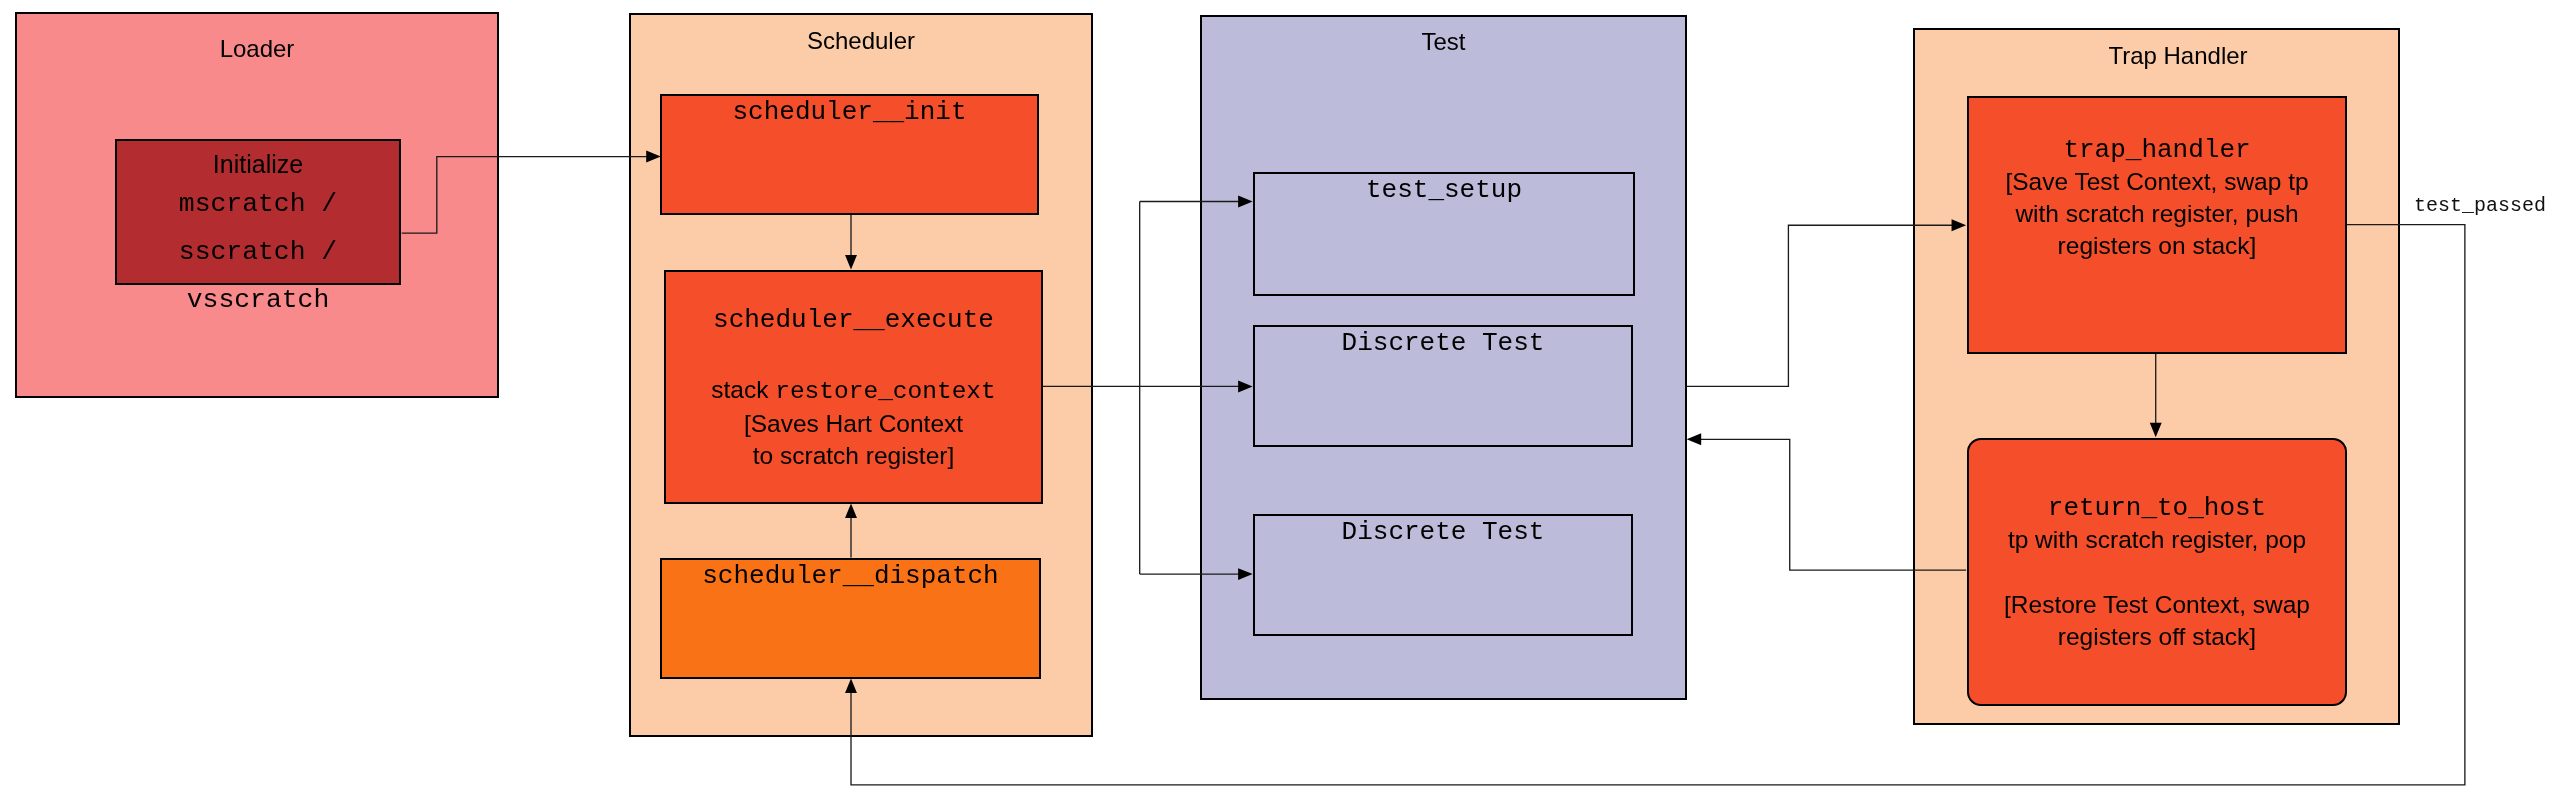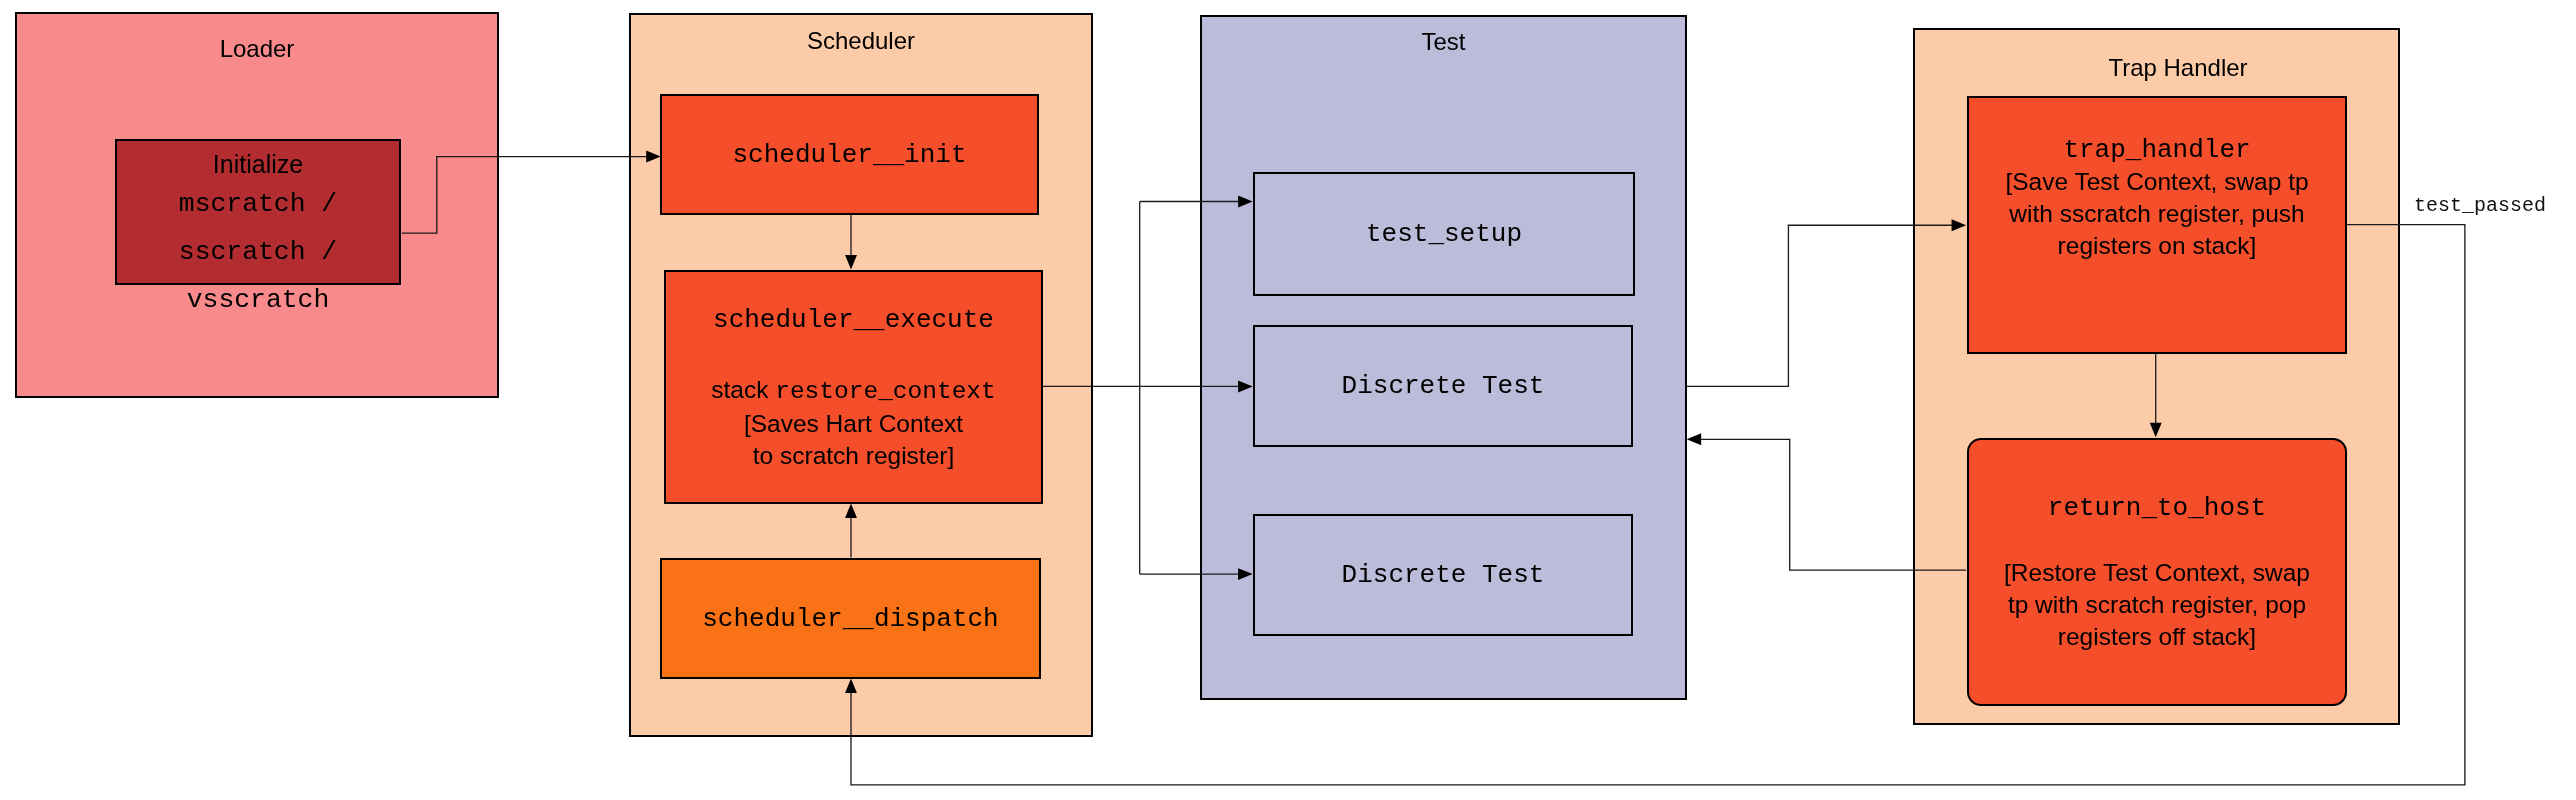--- a/index.html
+++ b/index.html
@@ -2,21 +2,21 @@
 <html style="font-size:10.6px"><head>
 <meta charset="utf-8">
 <style>
   html,body{margin:0;padding:0;background:#ffffff;}
   body{width:2576px;height:800px;position:relative;overflow:hidden;
        font-family:"Liberation Sans",sans-serif;}
   .container{position:absolute;border:2px solid #000;box-sizing:border-box;}
   .container-title{position:absolute;text-align:center;font-size:24px;line-height:32px;color:#000;}
   .node{position:absolute;border:2px solid #000;box-sizing:border-box;
         display:flex;flex-direction:column;align-items:center;color:#000;}
-  .node.center{justify-content:center;}
+  .node.center{justify-content:flex-start;}
   .mono{font-family:"Liberation Mono",monospace;}
   .label-mono{font-family:"Liberation Mono",monospace;font-size:26px;line-height:32px;white-space:pre;}
   .note{font-size:24.5px;line-height:32px;text-align:center;white-space:nowrap;}
   .loader-title-line{font-size:25px;line-height:32px;}
   .loader-mono-line{font-family:"Liberation Mono",monospace;font-size:26.4px;line-height:48px;white-space:pre;}
   #wires{position:absolute;left:0;top:0;}
   #wires path{fill:none;stroke:#1a1a1a;stroke-width:2px;}
   #wires polygon{fill:#000;stroke:none;}
   .floating-label{position:absolute;font-family:"Liberation Mono",monospace;
                   font-size:20px;line-height:25px;color:#111;white-space:pre;}
@@ -25,21 +25,21 @@
 <body>
 
 <div class="container" style="left:15px;top:12px;width:484px;height:386px;background:#F98A8C;"></div>
 <div class="container" style="left:629px;top:13.2px;width:464px;height:724px;background:#FCCBA8;"></div>
 <div class="container" style="left:1200px;top:15px;width:487px;height:685px;background:#BCBCDA;"></div>
 <div class="container" style="left:1913px;top:28px;width:487px;height:697px;background:#FCCBA8;"></div>
 
 <div class="container-title" style="left:15px;top:33px;width:484px;">Loader</div>
 <div class="container-title" style="left:629px;top:25px;width:464px;">Scheduler</div>
 <div class="container-title" style="left:1200px;top:26.4px;width:487px;">Test</div>
-<div class="container-title" style="left:1913px;top:52px;width:530px;">Trap Handler</div>
+<div class="container-title" style="left:1913px;top:40px;width:530px;">Trap Handler</div>
 
 <svg id="wires" width="2576" height="800" viewBox="0 0 3897 1211">
 
   <path d="M 607 353 H 660 V 237 H 978"></path>
   <polygon points="999,237 977,228 977,246"></polygon>
 
   <path d="M 1287 325 V 387"></path>
   <polygon points="1287,408 1278,386 1296,386"></polygon>
 
   <path d="M 1573 585 H 1874"></path>
@@ -98,25 +98,25 @@
   <div class="label-mono">Discrete Test</div>
 </div>
 
 <div class="node center" style="left:1253px;top:514px;width:380px;height:122px;background:#BCBCDA;">
   <div class="label-mono">Discrete Test</div>
 </div>
 
 <div class="node" style="left:1967px;top:96px;width:380px;height:258px;background:#F44E2B;padding-top:36px;">
   <div class="label-mono">trap_handler</div>
   <div class="note" style="">[Save Test Context, swap tp</div>
-  <div class="note">with sscratch register, push</div>
+  <div class="note">with scratch register, push</div>
   <div class="note">registers on stack]</div>
 </div>
 
 <div class="node" style="left:1967px;top:438px;width:380px;height:268px;background:#F44E2B;padding-top:52px;border-radius:14px;">
   <div class="label-mono">return_to_host</div>
+  <div class="note">tp with scratch register, pop</div>
   <div class="note" style="margin-top:33px;">[Restore Test Context, swap</div>
-  <div class="note">tp with scratch register, pop</div>
   <div class="note">registers off stack]</div>
 </div>
 
 <div class="floating-label" style="left:2414px;top:193px;">test_passed</div>
 
 
 </body></html>

